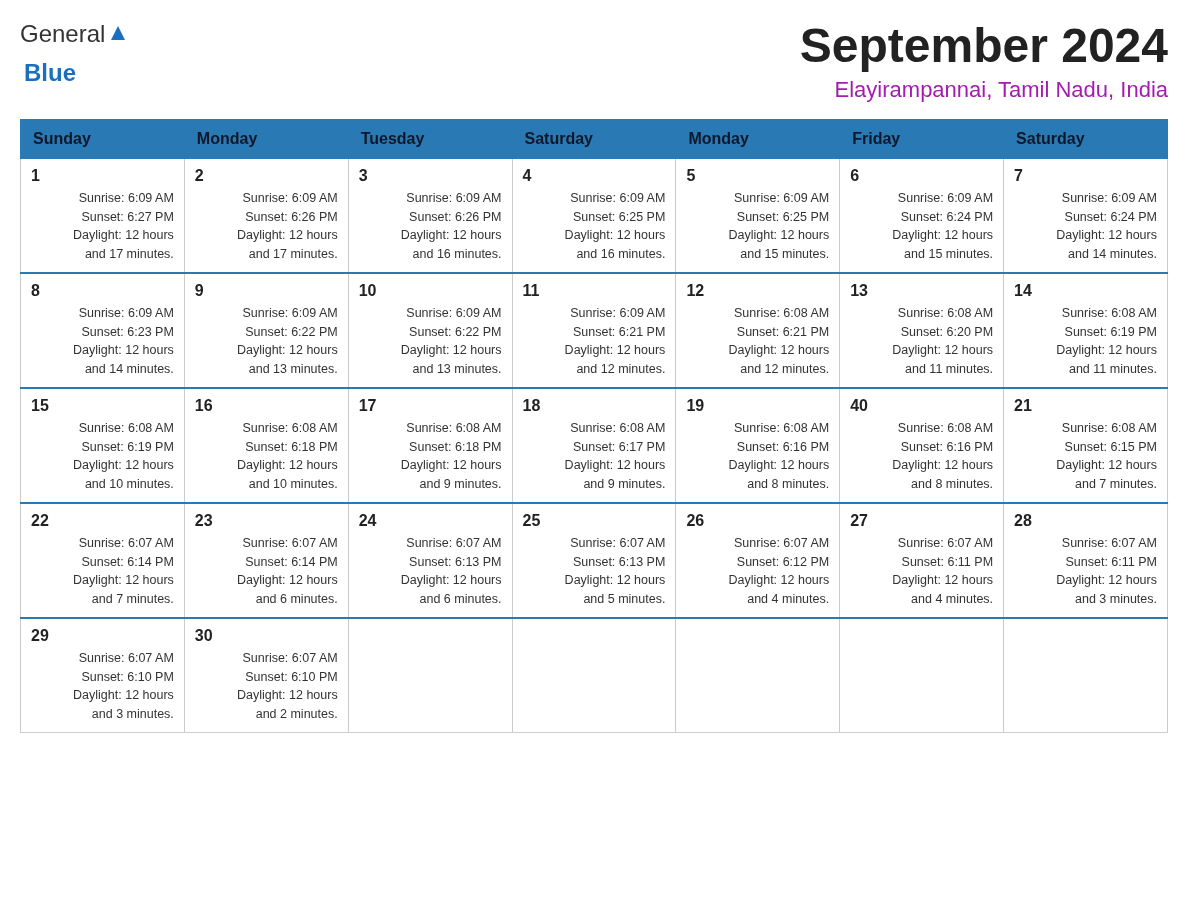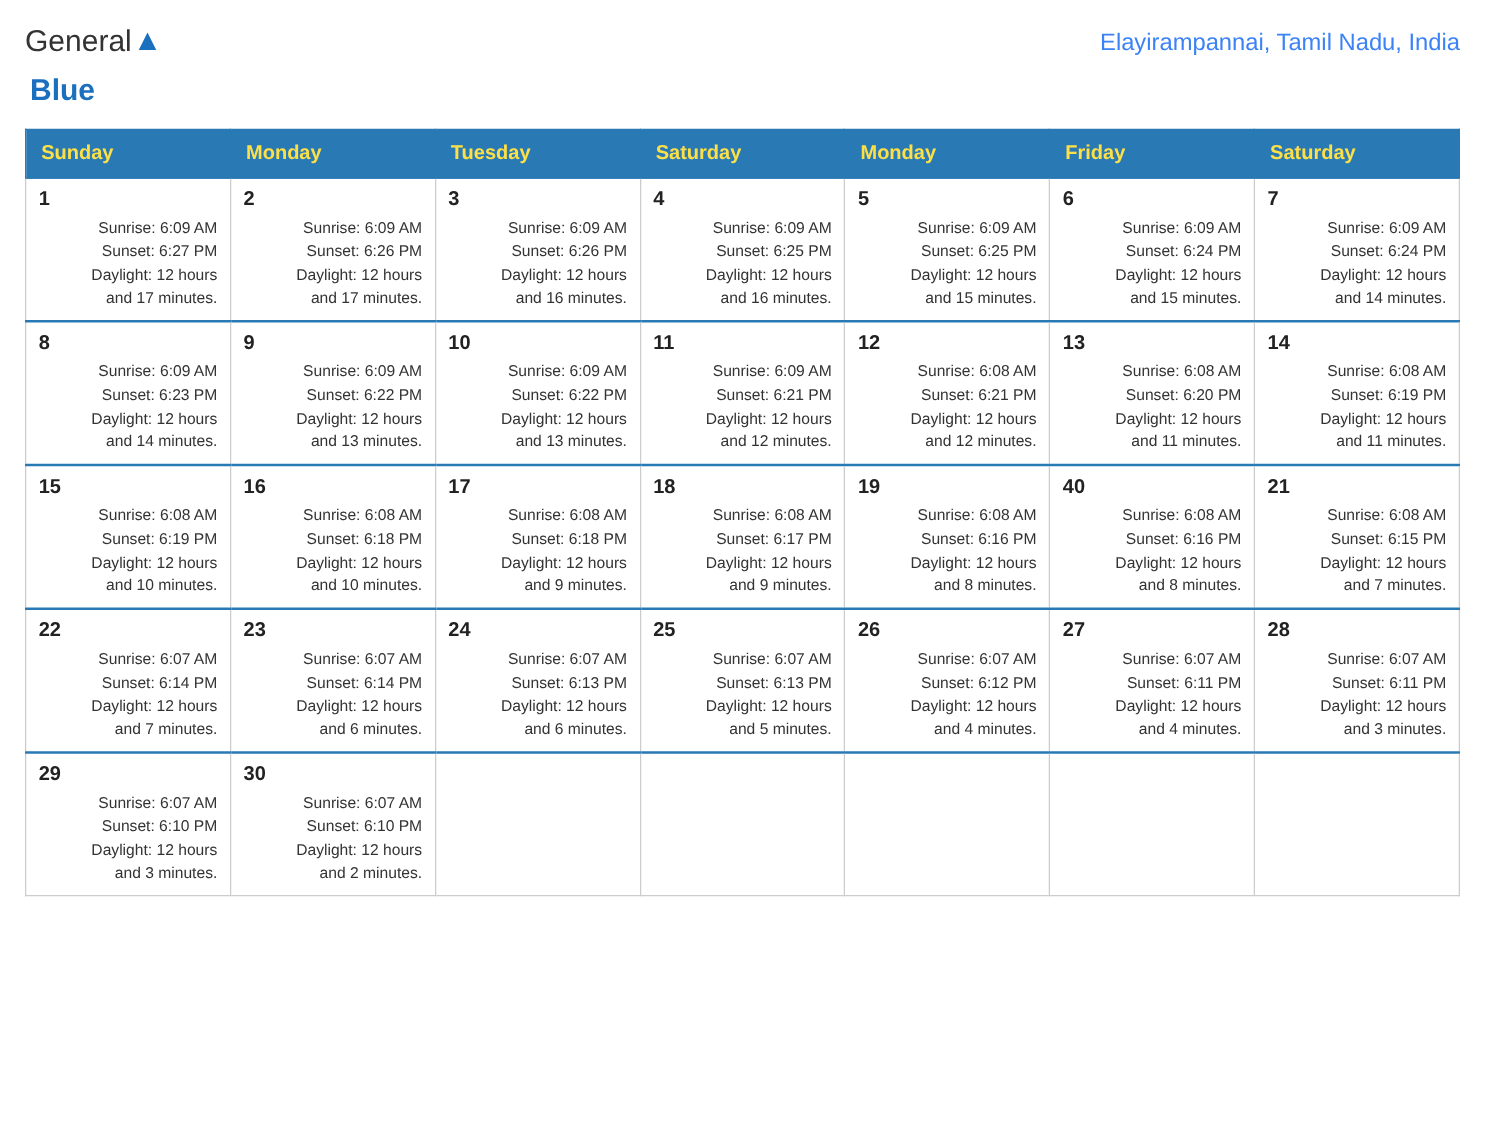--- a/index.html
+++ b/index.html
@@ -19,32 +19,32 @@
     .title-area {
       text-align: right;
     }
     .month-title {
       font-size: 48px;
       font-weight: bold;
       color: #222;
       line-height: 1.1;
     }
     .location-title {
-      font-size: 19px;
-      color: #3b82f6;
+      font-size: 22px;
+      color: #a21caf;
       margin-top: 4px;
     }
     .calendar-table {
       width: 100%;
       border-collapse: collapse;
       border: 1px solid #bbb;
     }
     .calendar-table th {
       background-color: #2979b5;
-      color: #fde047;
+      color: #0f172a;
       font-size: 16px;
       font-weight: bold;
       padding: 10px 12px;
       text-align: left;
       border: 1px solid #2979b5;
     }
     .calendar-table td {
       vertical-align: top;
       padding: 8px 10px;
       border: 1px solid #ccc;
@@ -93,20 +93,21 @@
       <span style="font-size:24px;font-weight:normal;color:#333;">General</span>
       <svg width="22" height="22" viewBox="0 0 22 22" style="margin-left:2px;margin-top:-2px;">
         <polygon points="4,18 18,18 11,4" fill="#1a6fbf"></polygon>
       </svg>
     </div>
     <div class="logo-line2">
       <span style="font-size:24px;font-weight:bold;color:#1a6fbf;margin-top:11px;">Blue</span>
     </div>
   </div>
   <div class="title-area">
+    <div class="month-title">September 2024</div>
     <div class="location-title">Elayirampannai, Tamil Nadu, India</div>
   </div>
 </div>
 
 <table class="calendar-table">
   <thead>
     <tr>
     <th>Sunday</th>
         <th>Monday</th>
         <th>Tuesday</th>

